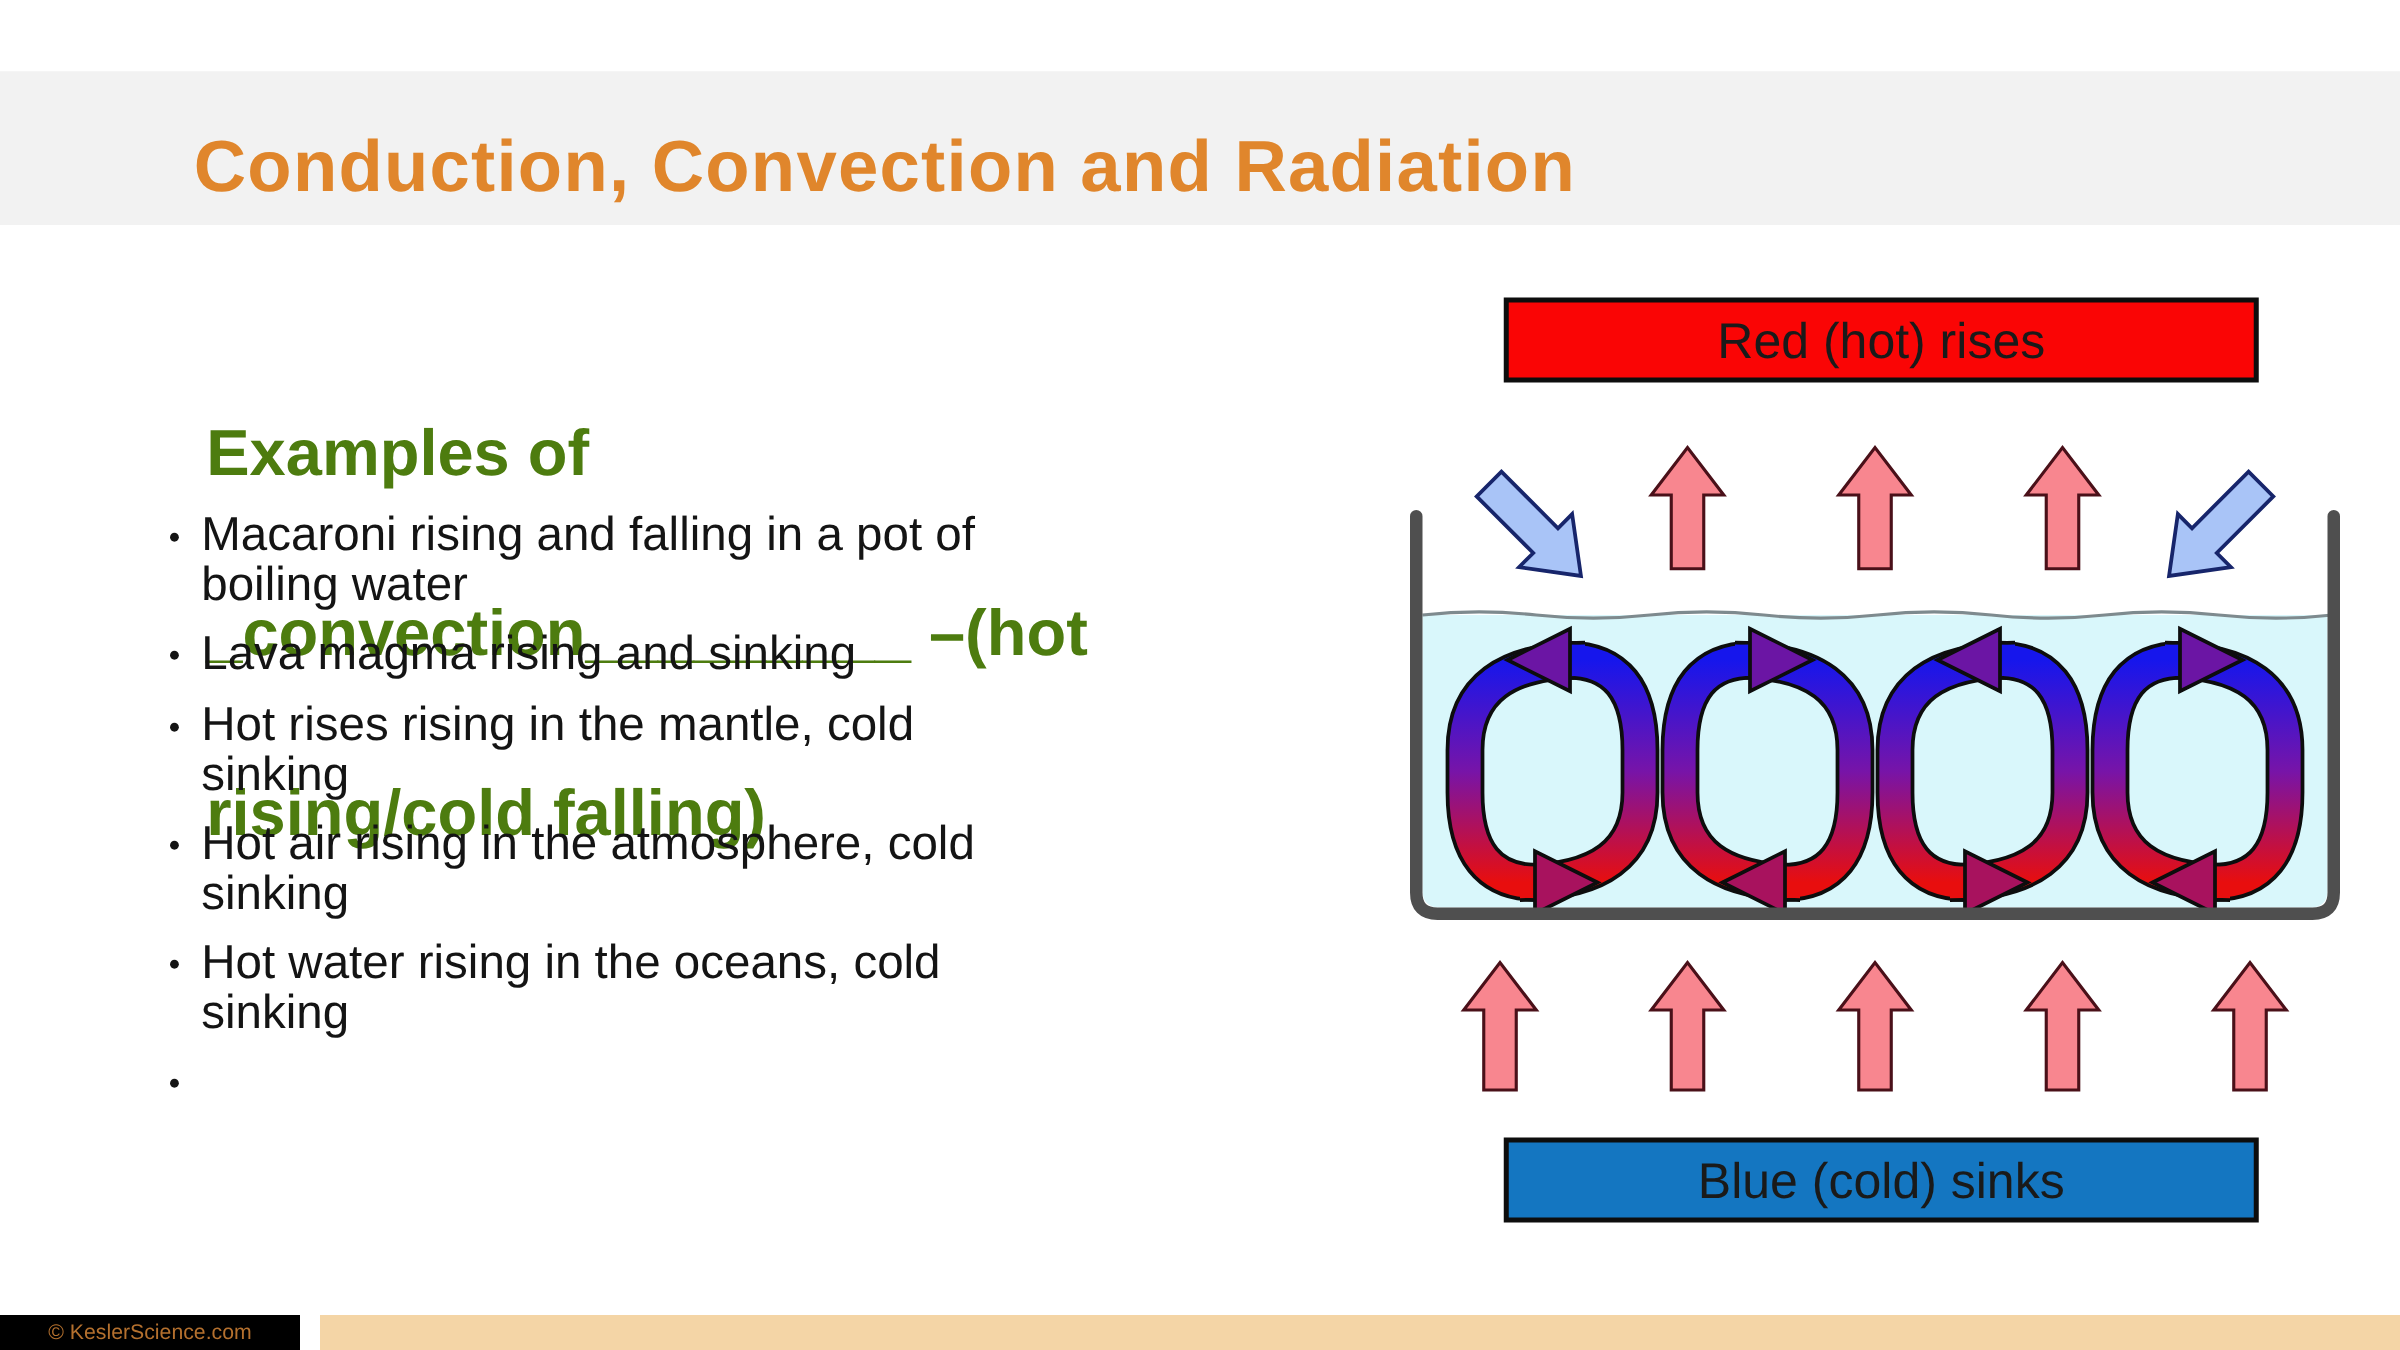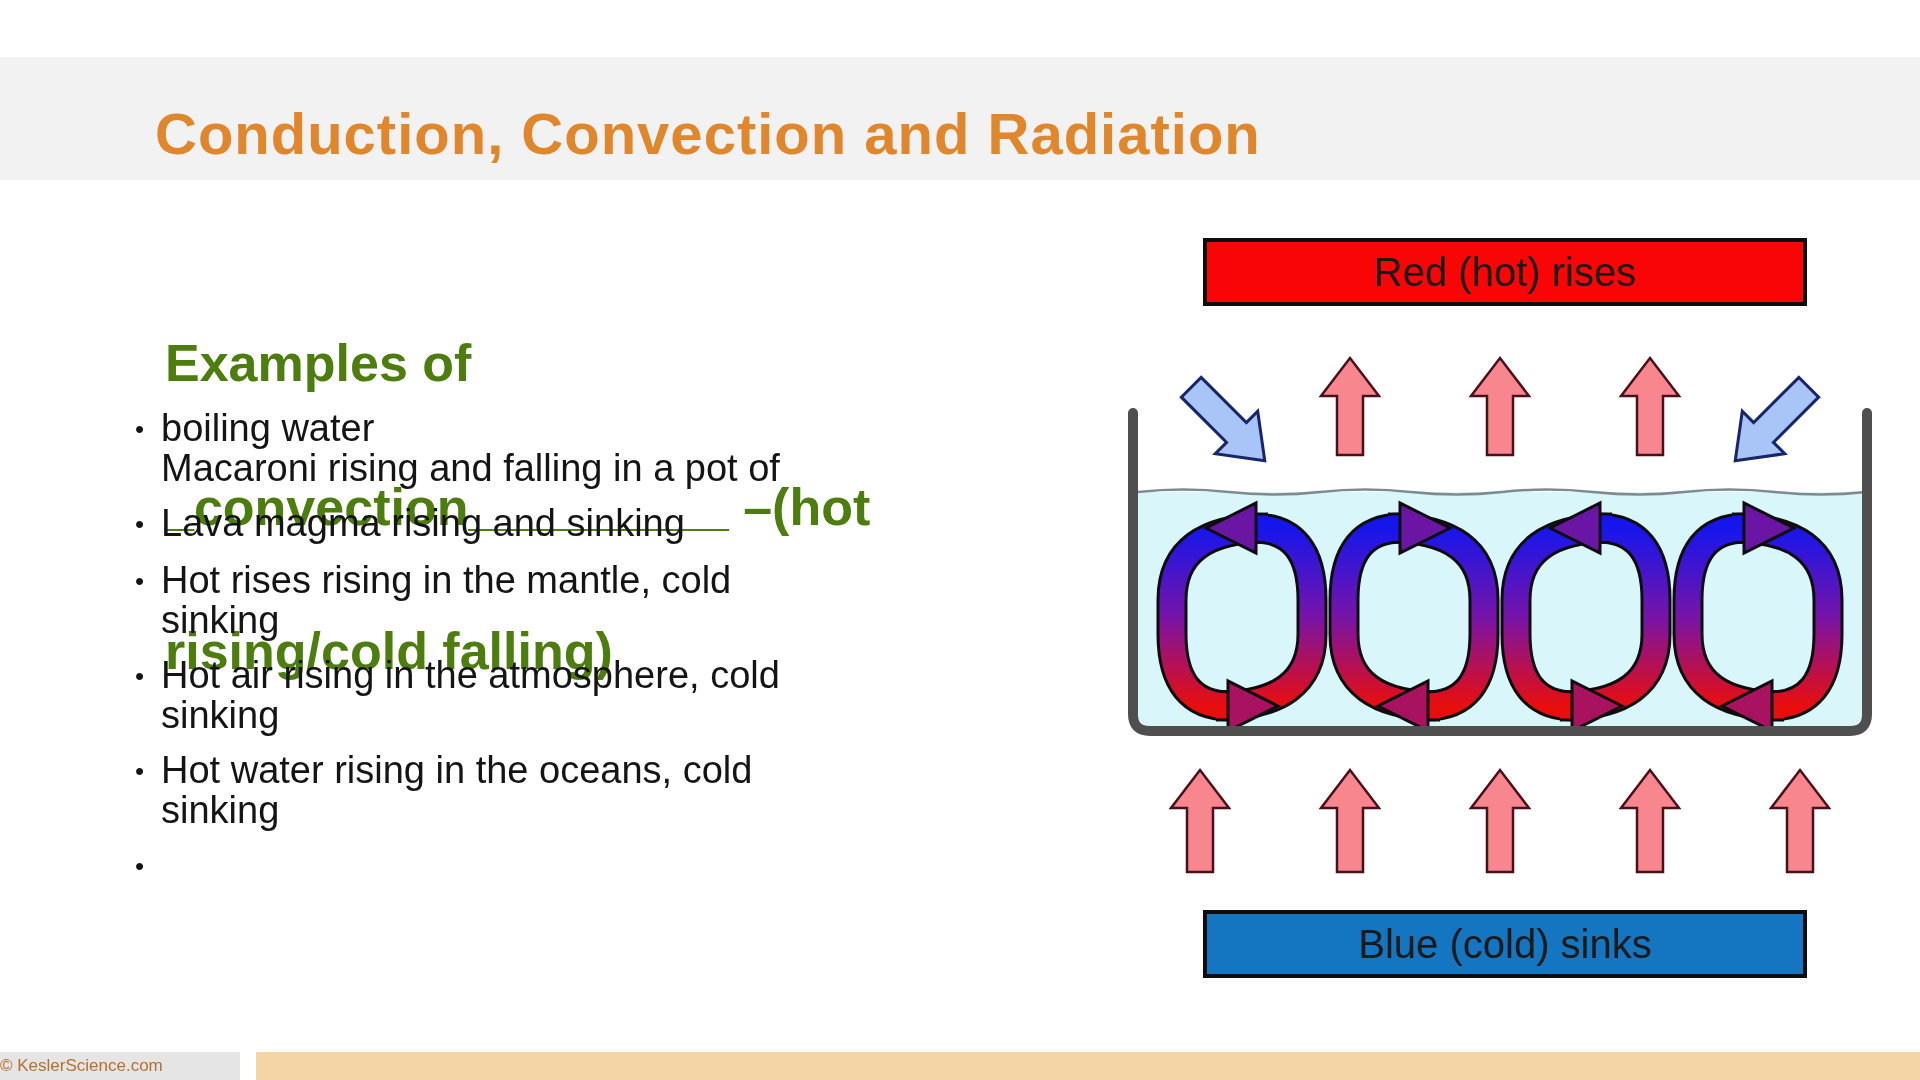--- a/index.html
+++ b/index.html
@@ -16,22 +16,22 @@
     position:absolute;left:165px;top:243px;font-size:52px;font-weight:bold;
     color:#4d7c0f;line-height:48px;white-space:pre;
   }
   .bullets{position:absolute;left:135px;top:408px;width:960px;color:#141414;}
   .bullet-item{display:flex;margin-bottom:15px;font-size:38px;line-height:40px;}
   .bullet-marker{width:26px;flex:0 0 26px;font-size:26px;line-height:42px;}
   .bullet-lines div{white-space:pre;}
   .diagram-svg{position:absolute;left:1100px;top:220px;width:820px;height:800px;}
   .box-label{font-size:40px;fill:#1a1a1a;text-anchor:middle;}
   .footer-left{
-    position:absolute;left:0;top:1052px;width:240px;height:28px;background:#e5e5e5;
-    display:flex;align-items:center;justify-content:flex-start;
+    position:absolute;left:0;top:1052px;width:240px;height:28px;background:#000000;
+    display:flex;align-items:center;justify-content:center;
   }
   .footer-text{font-size:17px;color:#B4702E;white-space:pre;}
   .footer-right{position:absolute;left:256px;top:1052px;width:1664px;height:28px;background:#F4D5A6;}
 </style>
 </head>
 <body>
 
 <div class="slide">
 
   <div class="header-band"></div>
@@ -40,22 +40,22 @@
   <div class="heading">
     <div>Examples of</div>
     <div>_convection_________ –(hot</div>
     <div>rising/cold falling)</div>
   </div>
 
   <div class="bullets">
     <div class="bullet-item">
       <div class="bullet-marker">•</div>
       <div class="bullet-lines">
+        <div>Macaroni rising and falling in a pot of</div>
         <div>boiling water</div>
-        <div>Macaroni rising and falling in a pot of</div>
       </div>
     </div>
     <div class="bullet-item">
       <div class="bullet-marker">•</div>
       <div class="bullet-lines">
         <div>Lava magma rising and sinking</div>
       </div>
     </div>
     <div class="bullet-item">
       <div class="bullet-marker">•</div>

